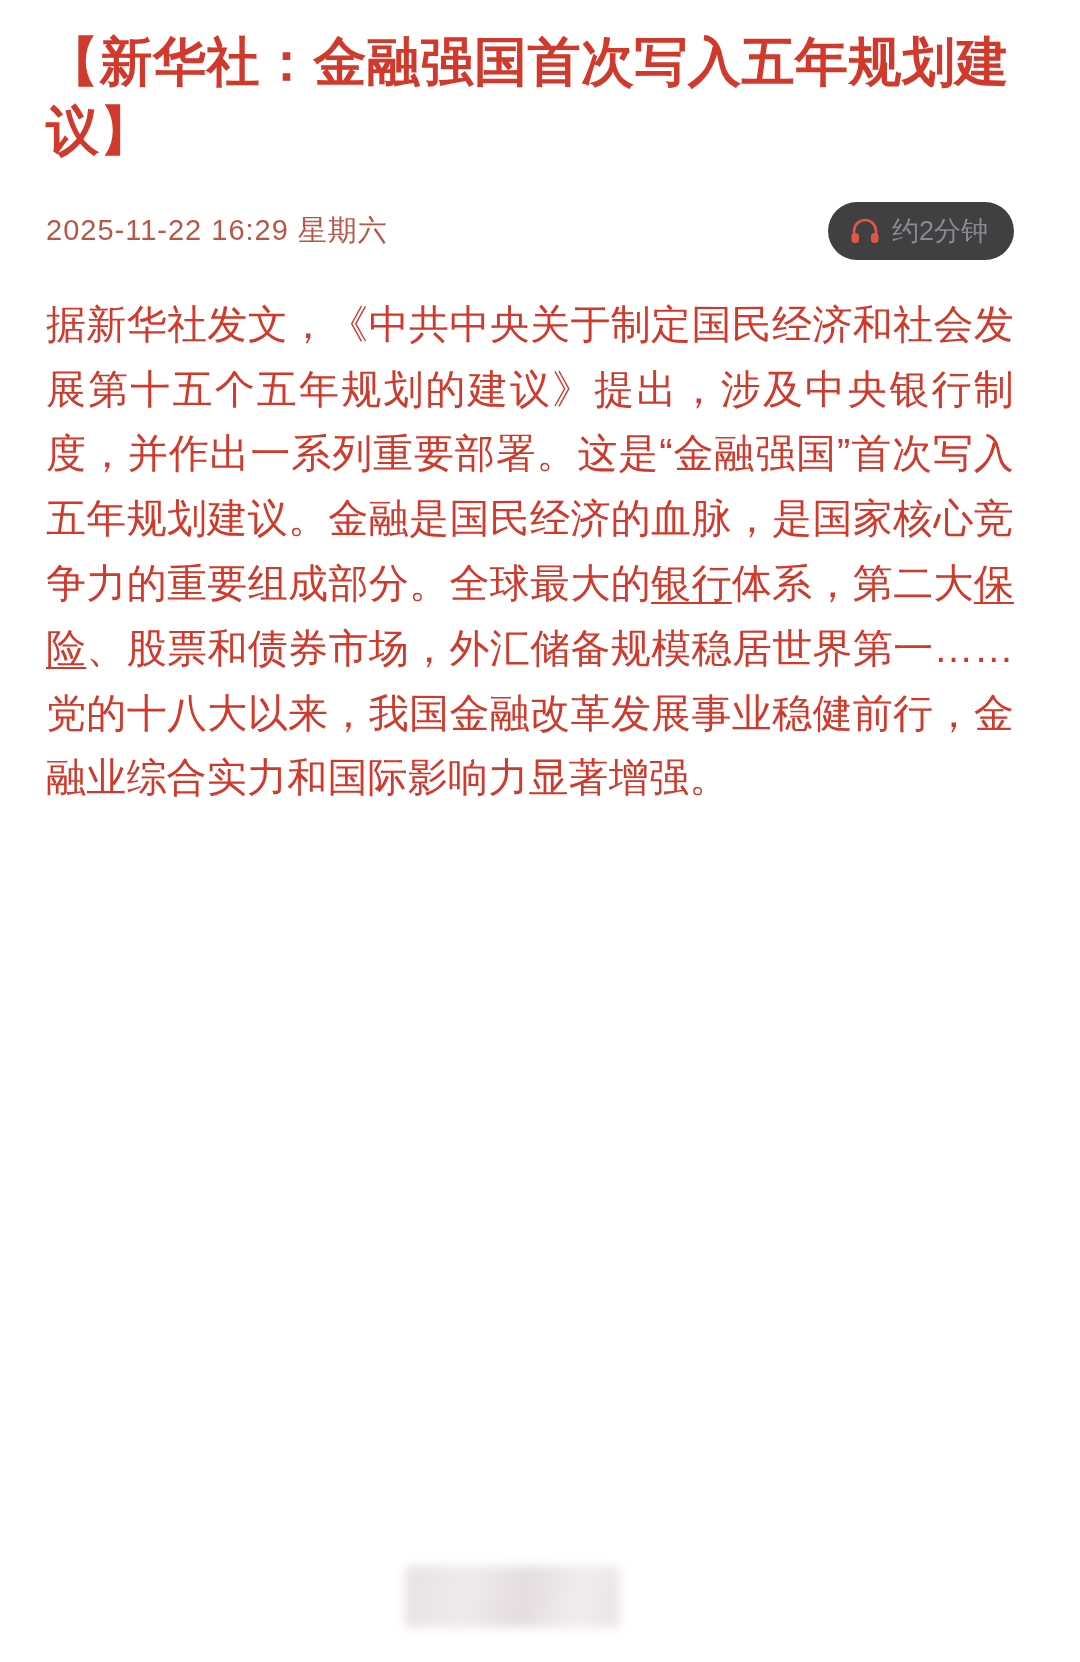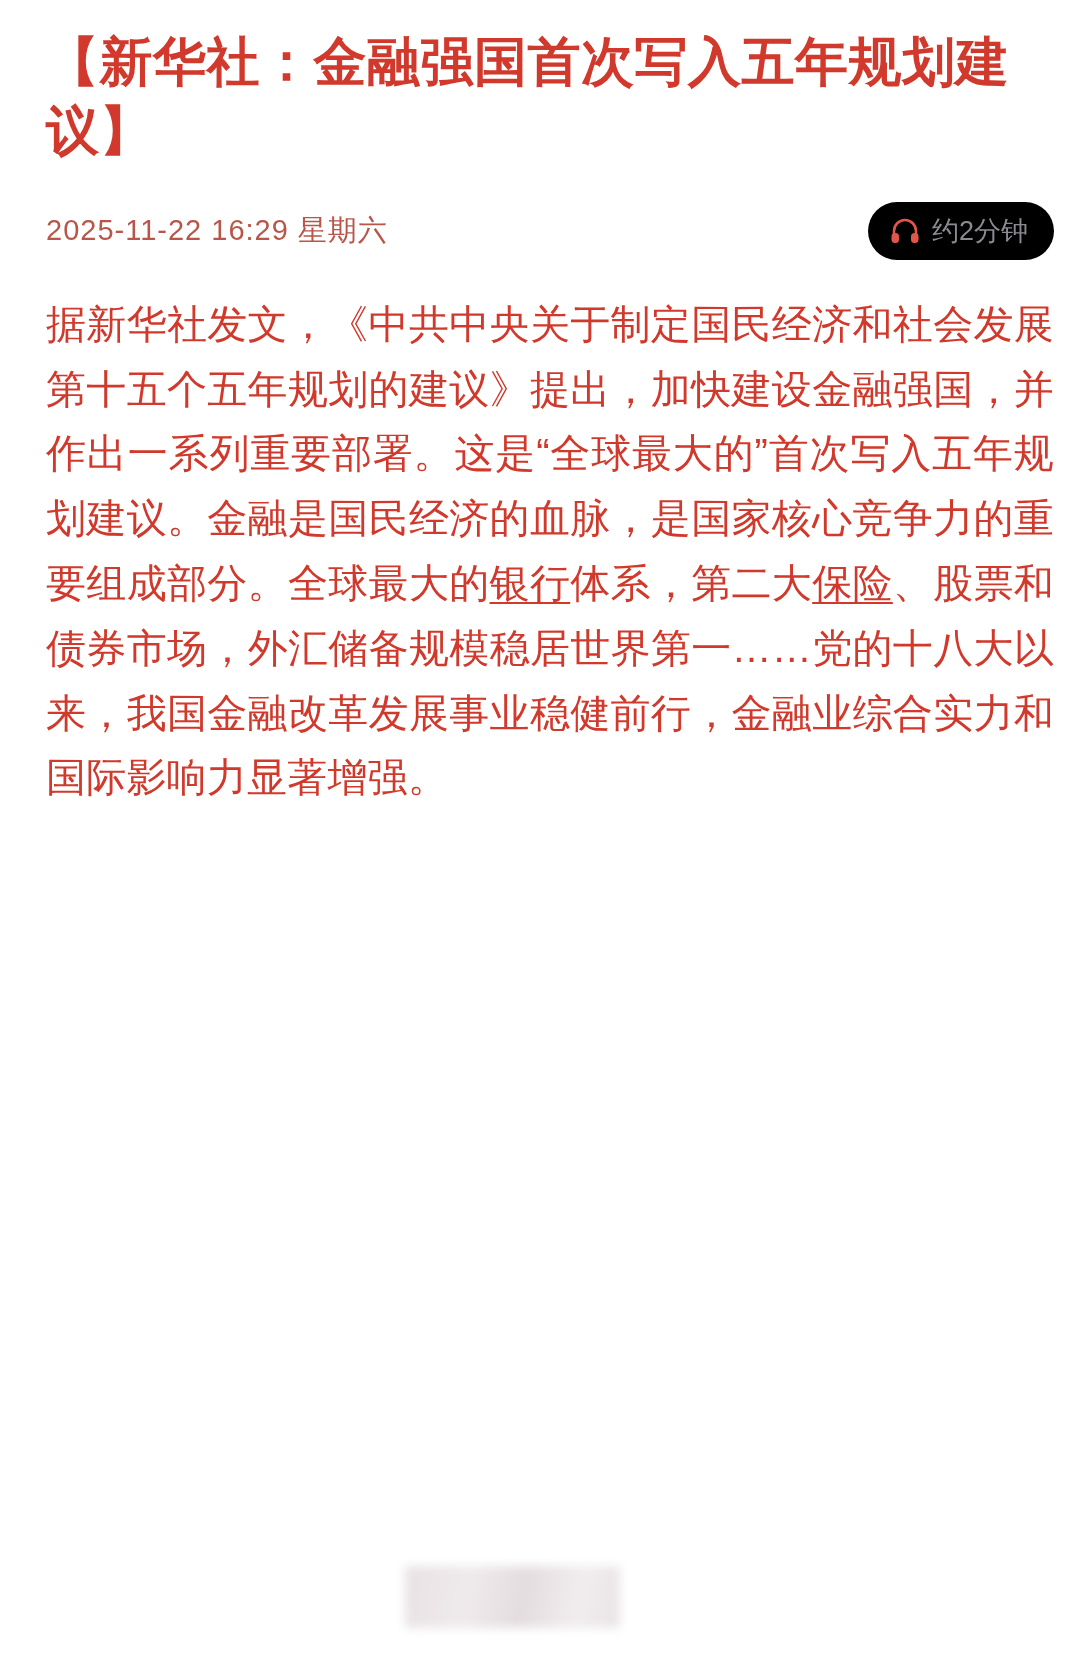--- a/index.html
+++ b/index.html
@@ -12,21 +12,21 @@
     height: 1662px;
     font-family: "Liberation Sans", "DejaVu Sans", sans-serif;
     color: #c0392b;
     overflow: hidden;
     position: relative;
   }
   .page {
     width: 1080px;
     height: 1662px;
     box-sizing: border-box;
-    padding: 28px 20px 0 40px;
+    padding: 28px 60px 0 40px;
     position: relative;
   }
   .headline {
     font-size: 53px;
     line-height: 1.30;
     font-weight: bold;
     color: #d0392b;
     letter-spacing: 0.5px;
     margin: 0 0 34px 0;
     padding: 0 6px;
@@ -41,21 +41,21 @@
   .meta-date {
     font-size: 29px;
     color: #b8564a;
     letter-spacing: 1px;
     font-weight: normal;
   }
   .audio-chip {
     display: inline-flex;
     align-items: center;
     gap: 12px;
-    background: #000000;
+    background: #404040;
     border-radius: 34px;
     padding: 11px 26px 11px 22px;
   }
   .audio-chip .chip-label {
     font-size: 27px;
     color: #8a8a92;
   }
   .headphone-icon {
     width: 30px;
     height: 26px;
@@ -109,18 +109,18 @@
           <rect x="1.5" y="15" width="7.5" height="10" rx="3.5" fill="#e0574a"></rect>
           <rect x="21" y="15" width="7.5" height="10" rx="3.5" fill="#e0574a"></rect>
         </svg>
       </span>
       <span class="chip-label">约2分钟</span>
     </div>
   </div>
 
   <div class="article">
     <p class="para">
-      <span>据新华社发文，《中共中央关于制定国民经济和社会发展第十五个五年规划的建议》提出，加快建设金融强国，并作出一系列重要部署。这是“全球最大的”首次写入五年规划建议。金融是国民经济的血脉，是国家核心竞争力的重要组成部分。全球最大的</span><span class="kw">银行</span><span>体系，第二大</span><span class="kw">保险</span><span>、股票和债券市场，外汇储备规模稳居世界第一……党的十八大以来，我国金融改革发展事业稳健前行，金融业综合实力和国际影响力显著增强。</span>
+      <span>据新华社发文，《中共中央关于制定国民经济和社会发展第十五个五年规划的建议》提出，涉及中央银行制度，并作出一系列重要部署。这是“金融强国”首次写入五年规划建议。金融是国民经济的血脉，是国家核心竞争力的重要组成部分。全球最大的</span><span class="kw">银行</span><span>体系，第二大</span><span class="kw">保险</span><span>、股票和债券市场，外汇储备规模稳居世界第一……党的十八大以来，我国金融改革发展事业稳健前行，金融业综合实力和国际影响力显著增强。</span>
     </p>
   </div>
 
   <div class="blur-block"></div>
 </div>
 
 </body></html>

